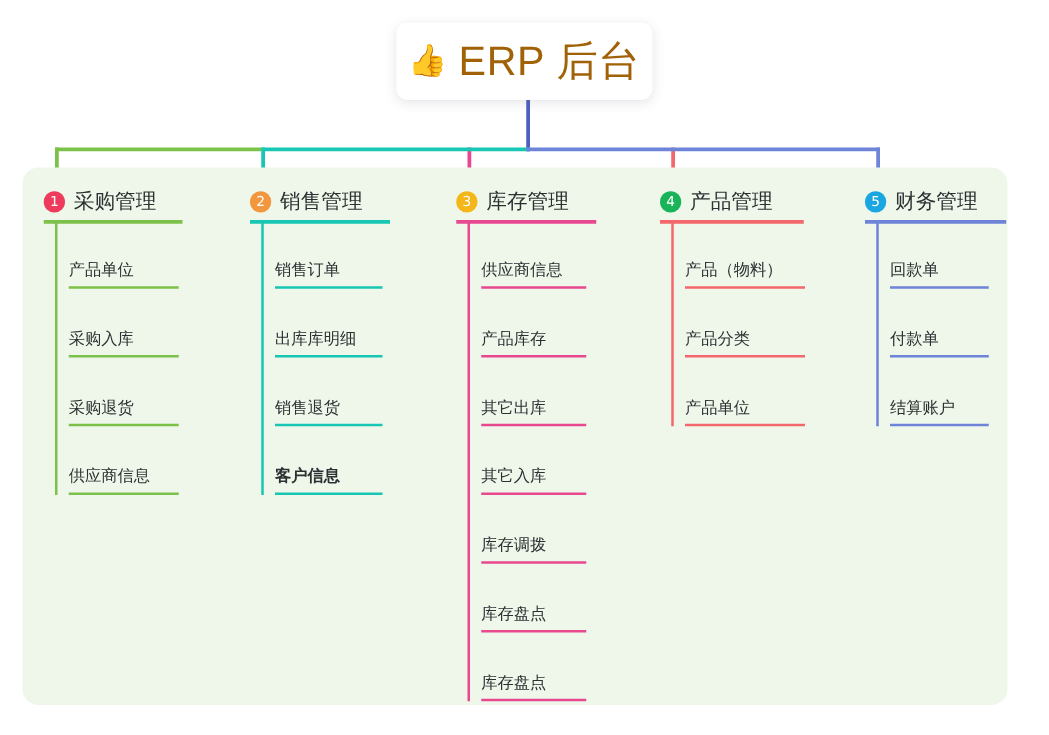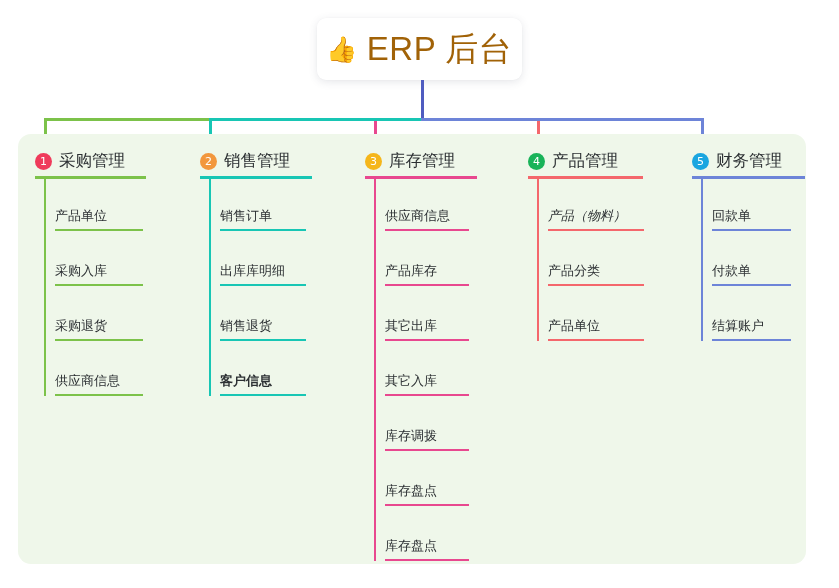--- a/index.html
+++ b/index.html
@@ -168,21 +168,21 @@
           <div class="leaf-underline" style="width: 84px; background: rgb(232, 72, 143);"></div>
         </div>
       </div>
       <div class="col" style="left: 528px;">
         <div class="cat-head" style="top: 148px;">
           <span class="badge" style="background: rgb(25, 179, 89);">4</span>
           <span class="cat-label">产品管理</span>
         </div>
         <div class="cat-underline" style="top: 176px; width: 115px; background: rgb(244, 103, 108);"></div>
         <div class="spine" style="left: 9px; top: 176px; height: 165px; background: rgb(244, 103, 108);"></div>
-        <div class="leaf" style="left: 20px; top: 205px; width: 96px; height: 26px; font-style: italic;">
+        <div class="leaf" style="left: 20px; top: 205px; width: 96px; height: 26px;">
           <span class="leaf-text">产品（物料）</span>
           <div class="leaf-underline" style="width: 96px; background: rgb(244, 103, 108);"></div>
         </div>
         <div class="leaf" style="left: 20px; top: 260px; width: 96px; height: 26px;">
           <span class="leaf-text">产品分类</span>
           <div class="leaf-underline" style="width: 96px; background: rgb(244, 103, 108);"></div>
         </div>
         <div class="leaf" style="left: 20px; top: 315px; width: 96px; height: 26px;">
           <span class="leaf-text">产品单位</span>
           <div class="leaf-underline" style="width: 96px; background: rgb(244, 103, 108);"></div>

